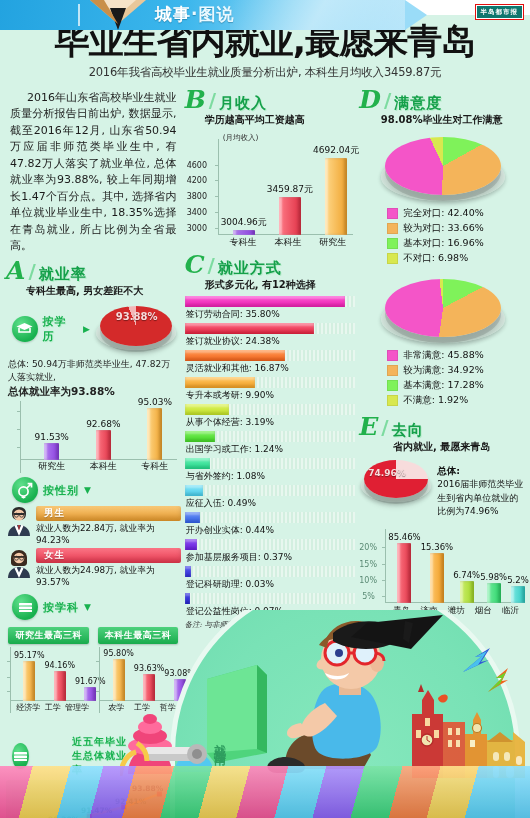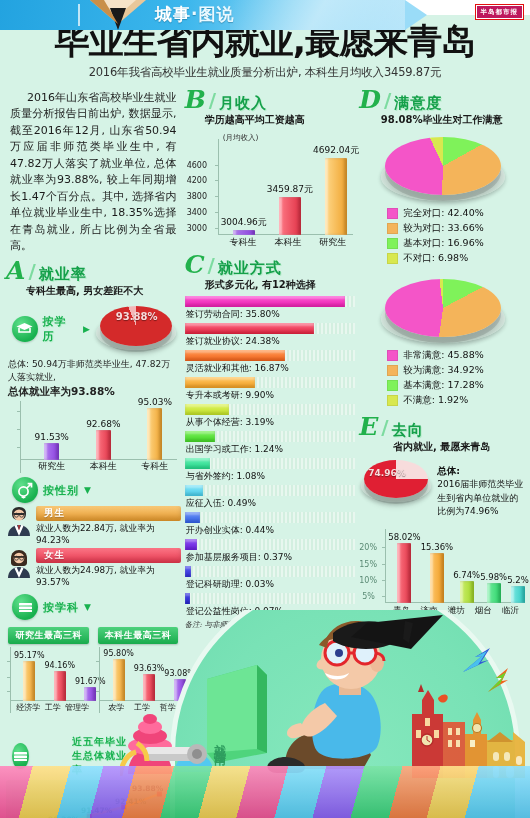--- a/index.html
+++ b/index.html
@@ -26,21 +26,21 @@
   .topbar-shine { position:absolute; left:230px; top:0; width:175px; height:30px;
     background:linear-gradient(120deg, rgba(255,255,255,0) 0%, rgba(255,255,255,.45) 50%, rgba(255,255,255,0) 100%); }
   .pencil { position:absolute; left:88px; top:0px; width:60px; height:30px; }
   .sep { position:absolute; left:78px; top:4px; width:2px; height:22px; background:rgba(255,255,255,.7);}
   .topbar-title {
     position:absolute; left:155px; top:3px; font-size:17px; font-weight:bold; color:#ffffff;
     letter-spacing:1px; text-shadow:0 1px 1px rgba(0,60,90,.35);
   }
   .topbar-title .lite { color:#eaf9ff; }
   .paper-logo {
-    position:absolute; right:7px; top:5px; background:#be185d; color:#fff;
+    position:absolute; right:7px; top:5px; background:#0f766e; color:#fff;
     font-size:6.5px; padding:1.5px 4px; letter-spacing:1px; font-weight:bold;
     border:1px solid #fff; box-shadow:0 0 0 1px #e3100f;
   }
 
   
   .titlewrap { padding: 8px 12px 2px 12px; }
   h1.main-title {
     font-size:35px; font-weight:bold; color:#111; letter-spacing:-1px;
     text-align:center; line-height:1.05; white-space:nowrap;
   }
@@ -657,21 +657,21 @@
         <div style="position:absolute;left:0;bottom:48px;font-size:8px;color:#5a8a74;">15%</div>
         <div style="position:absolute;left:0;bottom:32px;font-size:8px;color:#5a8a74;">10%</div>
         <div style="position:absolute;left:3px;bottom:16px;font-size:8px;color:#5a8a74;">5%</div>
         <div class="tickm" style="left:23px;bottom:69px;top:auto;"></div>
         <div class="tickm" style="left:23px;bottom:52px;top:auto;"></div>
         <div class="tickm" style="left:23px;bottom:36px;top:auto;"></div>
         <div class="tickm" style="left:23px;bottom:20px;top:auto;"></div>
 
         <div class="vbars" style="position:absolute;left:29px;right:0;bottom:14px;height:76px;">
           <div class="vbar-col">
-              <div class="vbar-val" style="font-size:8.5px">58.02%</div>
+              <div class="vbar-val" style="font-size:8.5px">85.46%</div>
               <div class="vbar" style="width:14px;height:60px;background:linear-gradient(90deg,#ff7b87,#e03246);"></div>
             </div>
           <div class="vbar-col">
               <div class="vbar-val" style="font-size:8.5px">15.36%</div>
               <div class="vbar" style="width:14px;height:50px;background:linear-gradient(90deg,#ffc86b,#ef9a22);"></div>
             </div>
           <div class="vbar-col">
               <div class="vbar-val" style="font-size:8.5px">6.74%</div>
               <div class="vbar" style="width:14px;height:22px;background:linear-gradient(90deg,#ccee6e,#a3d828);"></div>
             </div>

